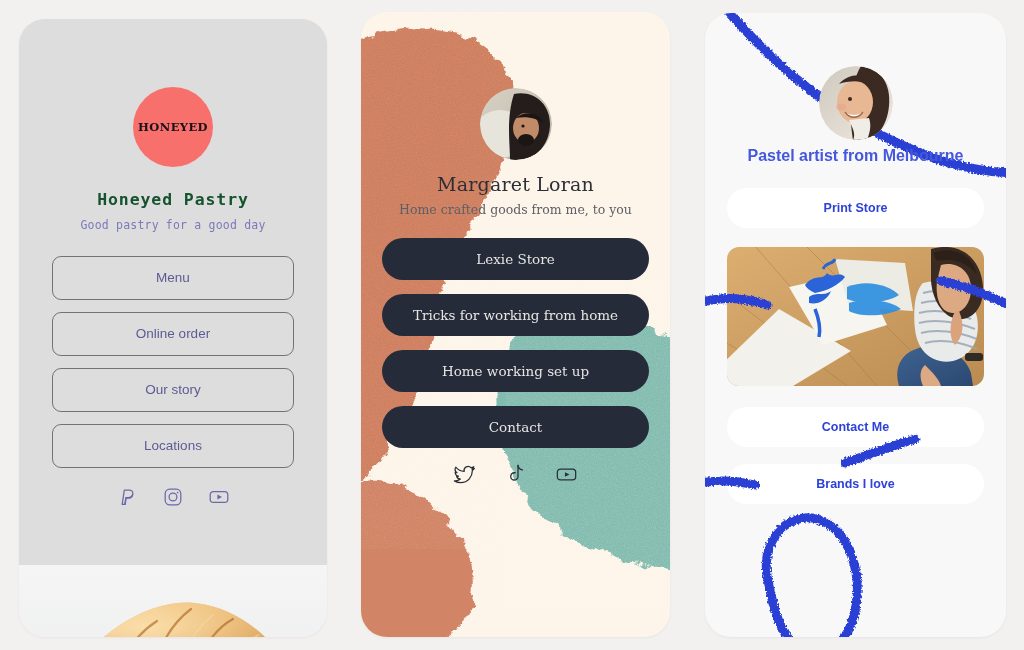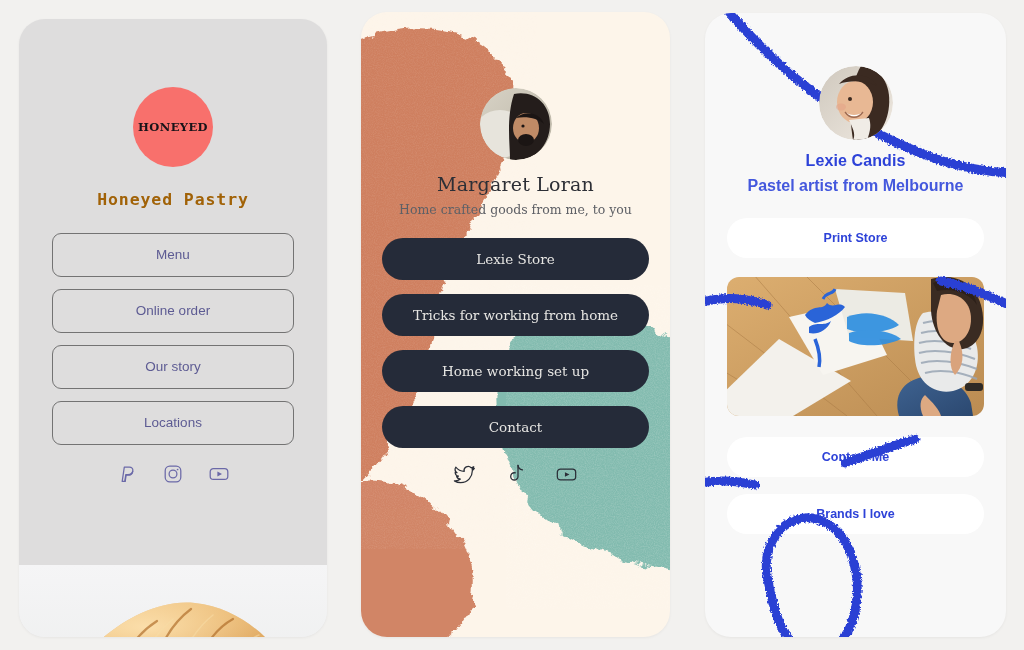--- a/index.html
+++ b/index.html
@@ -64,21 +64,21 @@
     letter-spacing: 0.4px;
     color: #171318;
   }
 
   .pastry-name {
     margin-top: 23px;
     font-family: "DejaVu Sans Mono", monospace;
     font-weight: 700;
     font-size: 16.5px;
     letter-spacing: 0.9px;
-    color: #a16207;
+    color: #14532d;
   }
   .pastry-tagline {
     margin-top: 9px;
     font-family: "DejaVu Sans Mono", monospace;
     font-size: 11.5px;
     letter-spacing: 0.2px;
     color: #7b79ba;
   }
 
   .pastry-buttons {
@@ -278,20 +278,21 @@
 <div class="stage">
 
   <section class="card" id="card-pastry">
     <div class="pastry-inner">
 
       <div class="logo-circle">
         <span>HONEYED</span>
       </div>
 
       <div class="pastry-name">Honeyed Pastry</div>
+      <div class="pastry-tagline">Good pastry for a good day</div>
 
       <div class="pastry-buttons">
         <button class="pastry-btn">Menu</button>
         <button class="pastry-btn">Online order</button>
         <button class="pastry-btn">Our story</button>
         <button class="pastry-btn">Locations</button>
       </div>
 
       <div class="pastry-socials">
         <a class="sico">
@@ -492,21 +493,20 @@
             <path d="M20 18 C 30 6, 50 6, 58 20 C 48 14, 30 14, 20 18 Z" fill="#3b2a21"></path>
             <circle cx="31" cy="33" r="2" fill="#3a2a20"></circle>
             <path d="M26 46 C 31 52, 39 52, 44 46 C 39 50, 31 50, 26 46 Z" fill="#fff"></path>
             <path d="M26 46 C 31 53, 39 53, 44 46" stroke="#9c6a52" stroke-width="1.3" fill="none"></path>
             <ellipse cx="22" cy="41" rx="5" ry="3.4" fill="#e49f86" opacity="0.5"></ellipse>
             <path d="M30 54 C 36 66, 36 70, 34 74 L 48 74 C 52 64, 52 58, 50 52 Z" fill="#f0ece6"></path>
           </g>
         </svg>
       </div>
 
-      <div class="candis-name">Lexie Candis</div>
       <div class="candis-tagline">Pastel artist from Melbourne</div>
 
       <button class="candis-btn" id="btn-print-store">Print Store</button>
 
       <div class="candis-photo">
         <svg width="257" height="139" viewBox="0 0 257 139" preserveAspectRatio="none">
           <defs>
             <linearGradient id="floor" x1="0" y1="0" x2="1" y2="1">
               <stop offset="0" stop-color="#d9a969"></stop>
               <stop offset="0.55" stop-color="#c99css"></stop>

